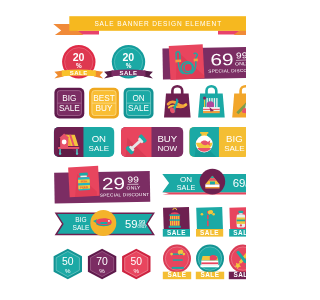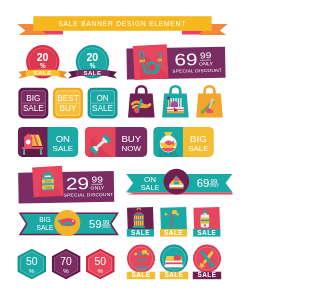--- a/index.html
+++ b/index.html
@@ -1,17 +1,17 @@
 <!DOCTYPE html>
 <html><head>
 <meta charset="utf-8">
 <style>
   html,body{margin:0;padding:0;}
   body{width:246px;height:300px;background:#ffffff;font-family:"Liberation Sans",sans-serif;overflow:hidden;}
-  #stage{position:relative;width:246px;height:233px;background:#fff;}
+  #stage{position:relative;width:246px;height:233px;background:#fff;margin-left:36px;}
   svg{display:block;}
   svg text{font-family:"Liberation Sans",sans-serif;}
 </style>
 </head>
 <body>
 
 <div id="stage">
 <svg width="246" height="300" viewBox="0 0 246 300" xmlns="http://www.w3.org/2000/svg">
 <defs>
         <clipPath id="clip-price-banner-69">

